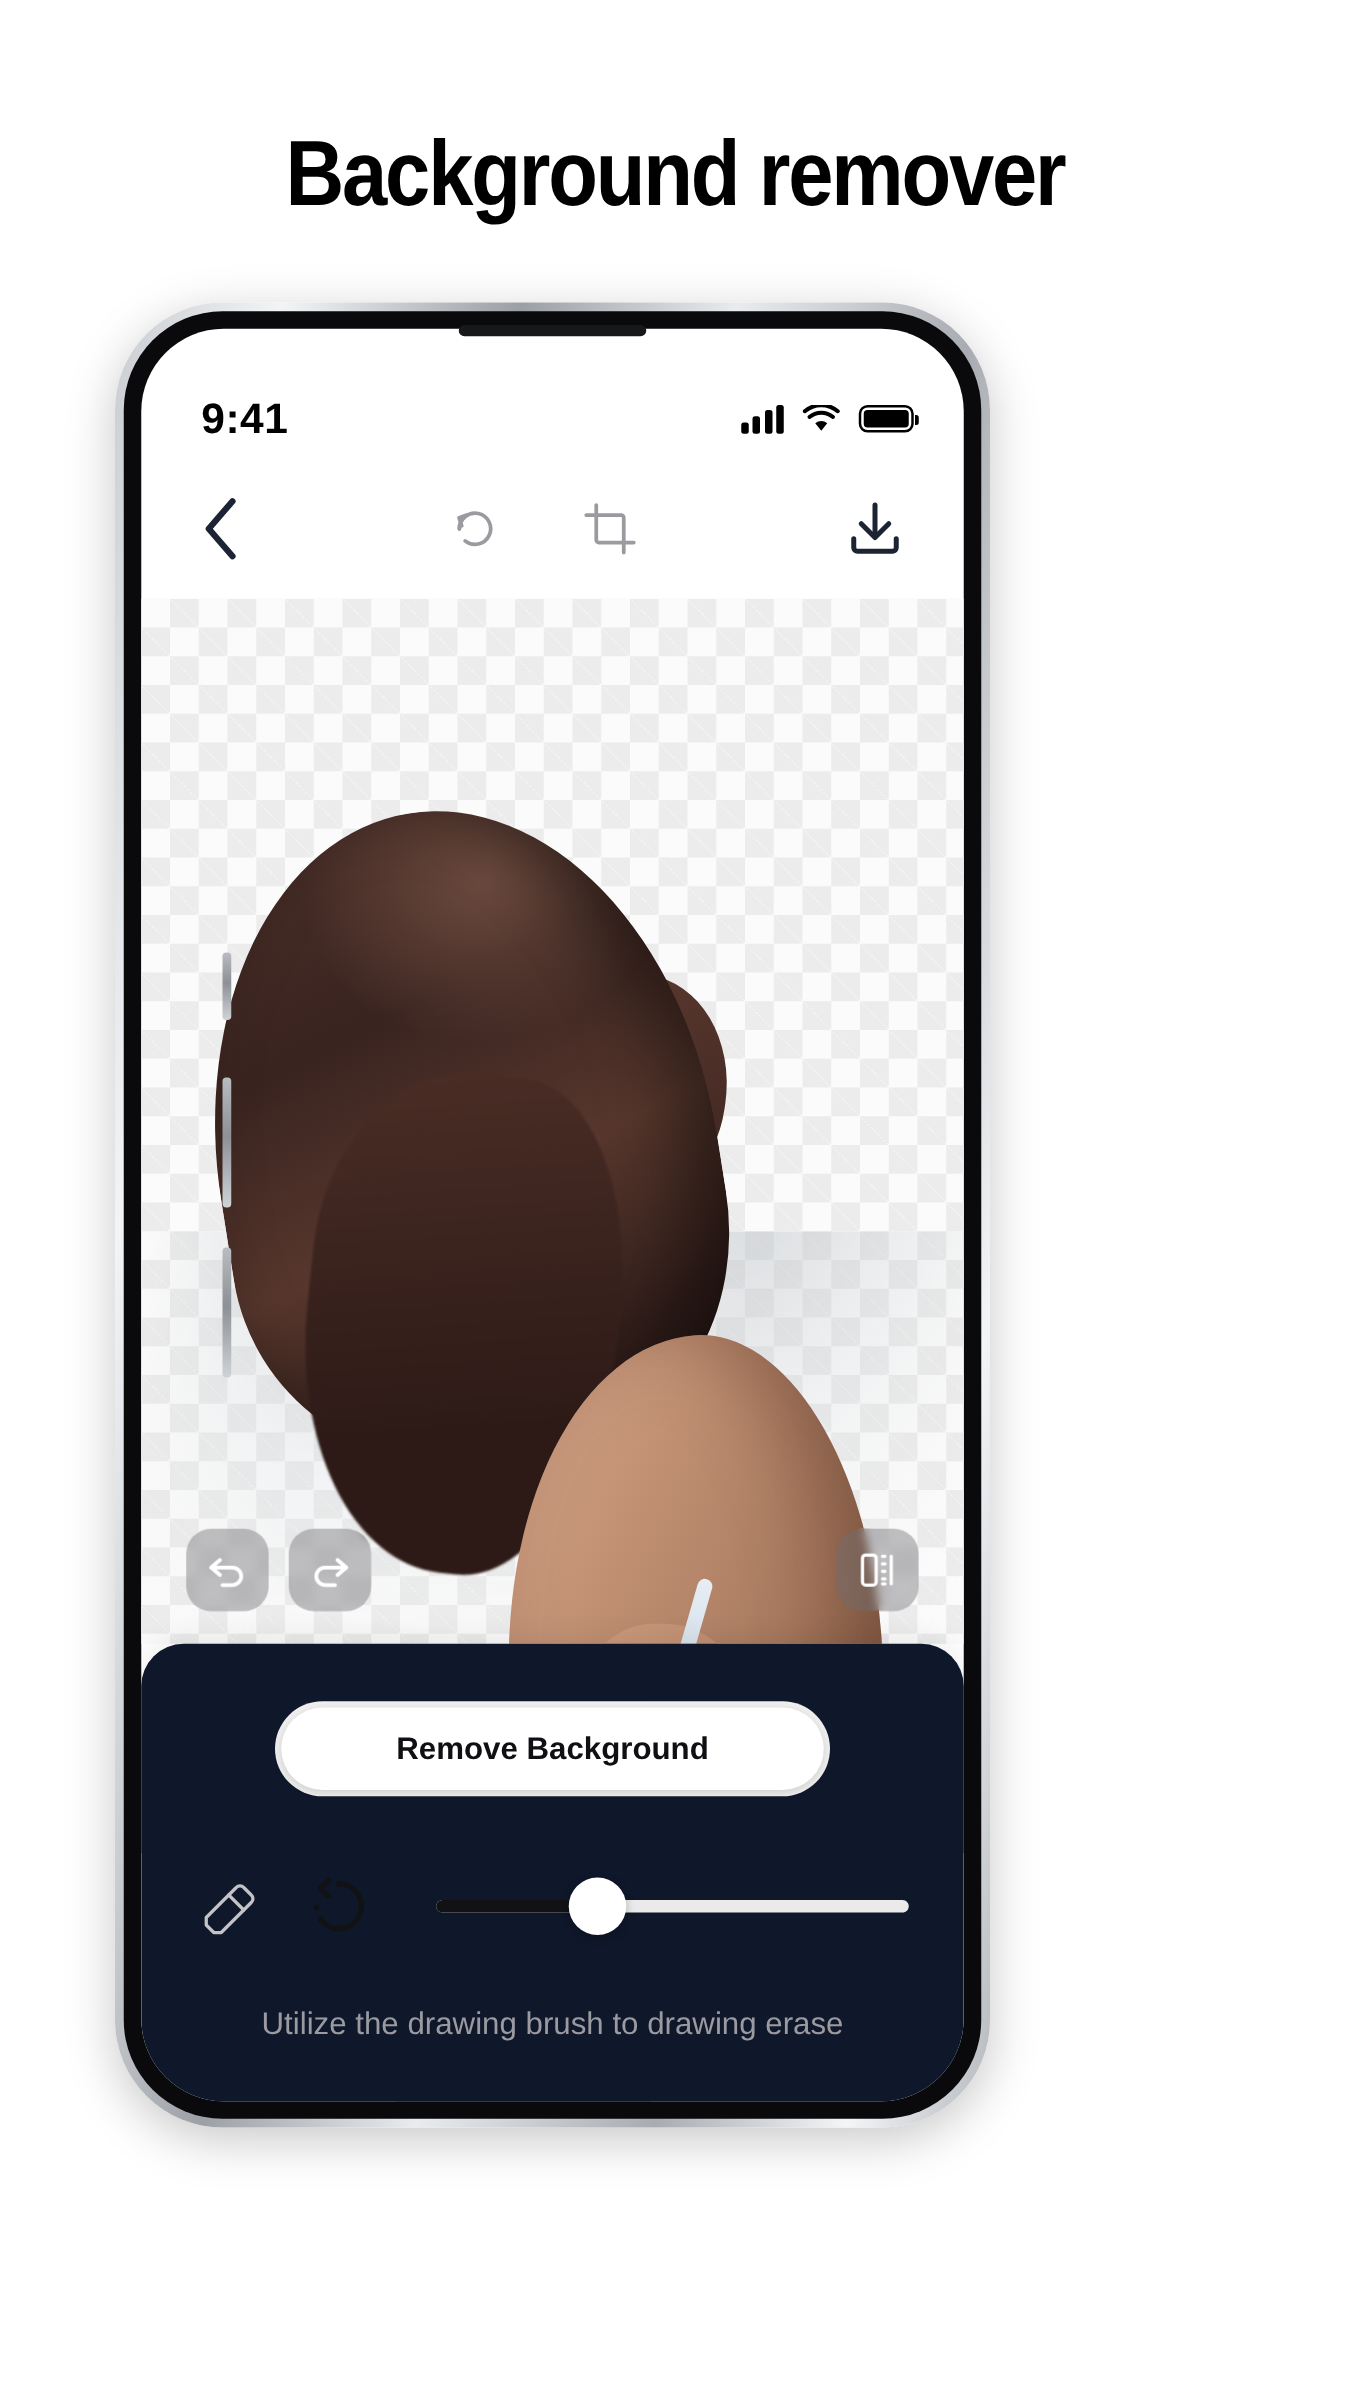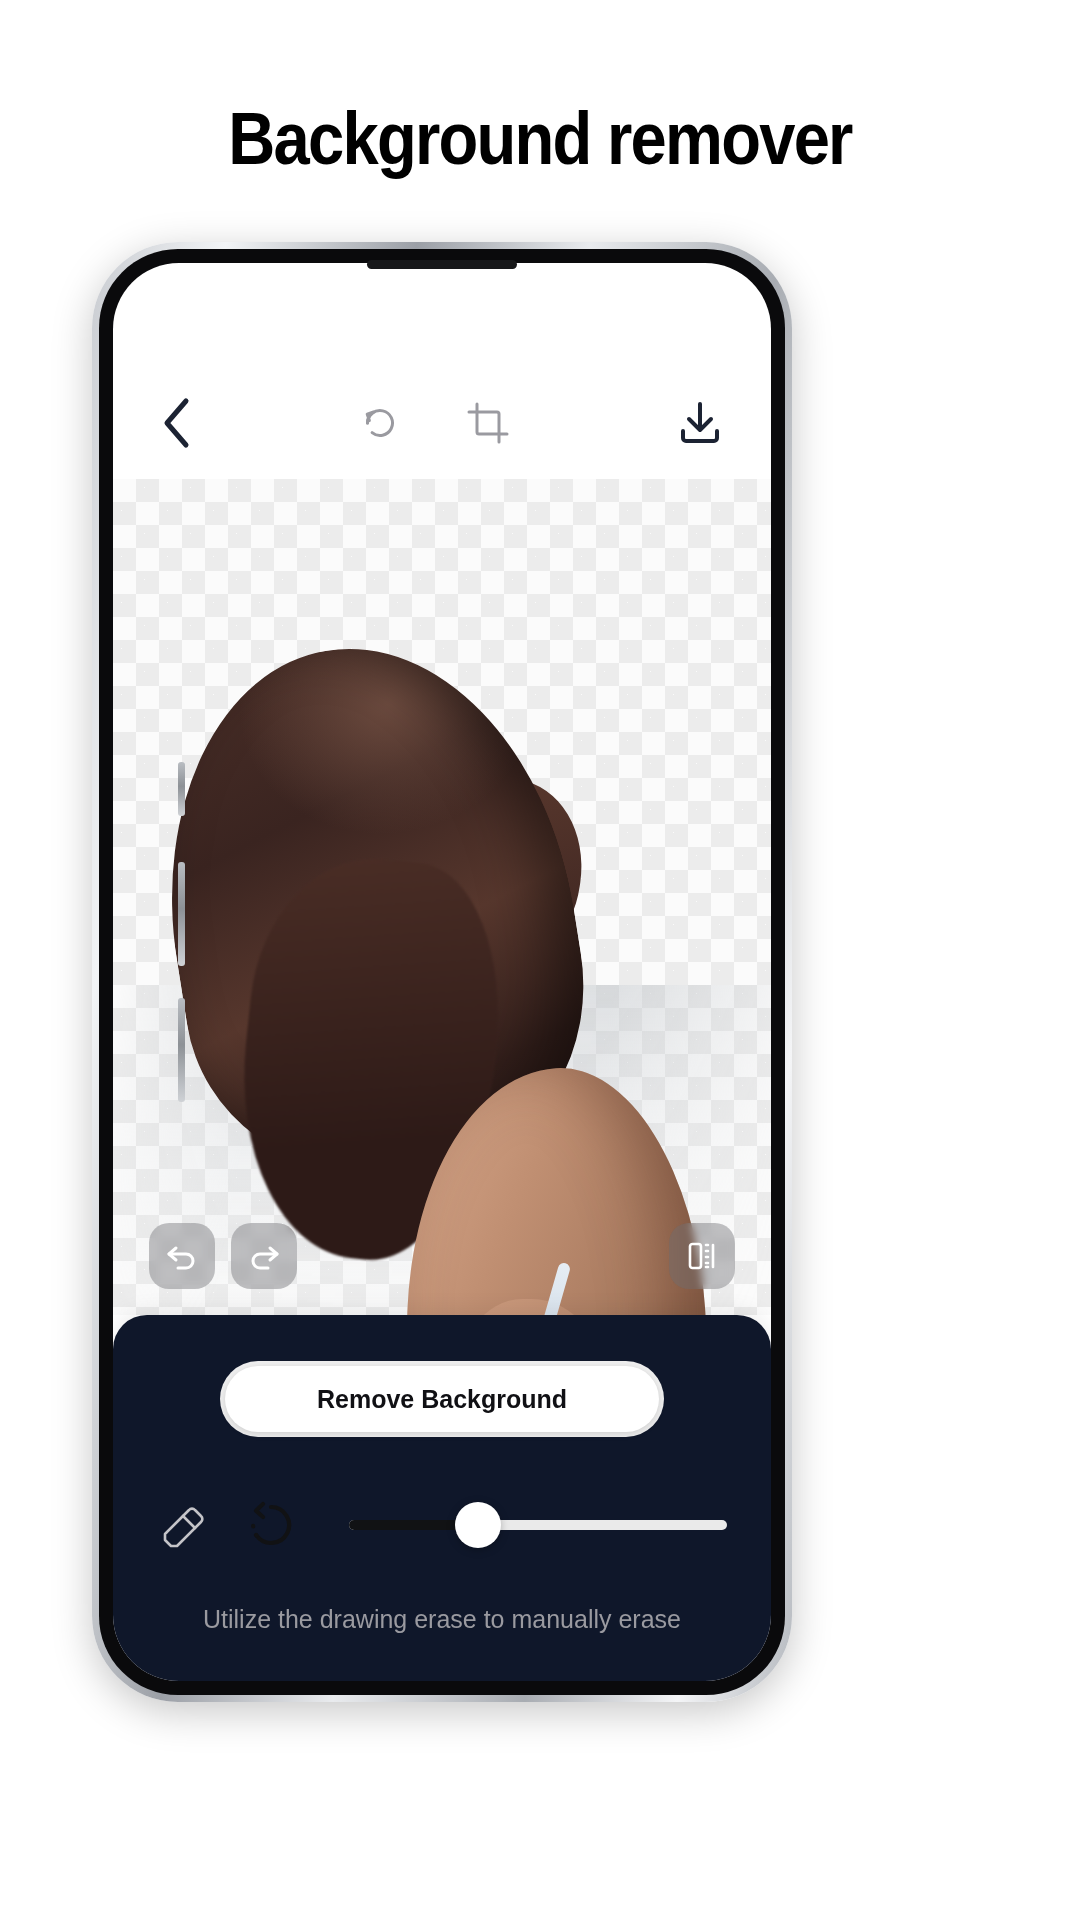--- a/index.html
+++ b/index.html
@@ -281,20 +281,39 @@
 
   <div class="btn-side btn-silent"></div>
   <div class="btn-side btn-volup"></div>
   <div class="btn-side btn-voldn"></div>
 
   <div class="phone-bezel">
     <div class="island"></div>
 
     <div class="phone-screen">
 
+      <div class="statusbar">
+        <div class="status-time">9:41</div>
+        <div class="status-icons">
+          <div class="sig">
+            <i></i>
+              <i></i>
+              <i></i>
+              <i></i>
+          </div>
+          <svg width="30" height="23" viewBox="0 0 30 23">
+            <path d="M15 20.5 L10.2 14.6 a7.6 7.6 0 0 1 9.6 0 Z" fill="#000"></path>
+            <path d="M5.6 9.6 a14.4 14.4 0 0 1 18.8 0" stroke="#000" stroke-width="3.2" fill="none" stroke-linecap="round"></path>
+            <path d="M1.8 5.0 a20.4 20.4 0 0 1 26.4 0" stroke="#000" stroke-width="3.2" fill="none" stroke-linecap="round"></path>
+          </svg>
+          <div class="battery">
+            <div class="fill"></div>
+          </div>
+        </div>
+      </div>
 
       <div class="toolbar">
         <div class="tb-left">
           <div class="icon-btn">
             <svg width="34" height="54" viewBox="0 0 34 54">
               <path d="M27 5 L8 27 L27 49" stroke="#1c2333" stroke-width="5" fill="none" stroke-linecap="round" stroke-linejoin="round"></path>
             </svg>
           </div>
         </div>
         <div class="tb-center">
@@ -382,18 +401,18 @@
               <path d="M20 7 L13 13.8 L20 20" stroke="#111214" stroke-width="4.2" fill="none" stroke-linecap="round" stroke-linejoin="round"></path>
             </svg>
           </div>
           <div class="slider">
             <div class="track"></div>
             <div class="track-fill" style="width: 34%;"></div>
             <div class="thumb" style="left: 34%;"></div>
           </div>
         </div>
 
-        <div class="hint">Utilize the drawing erase to manually erase</div>
+        <div class="hint">Utilize the drawing brush to drawing erase</div>
       </div>
 
     </div>
   </div>
 </div>
 
 </body></html>

